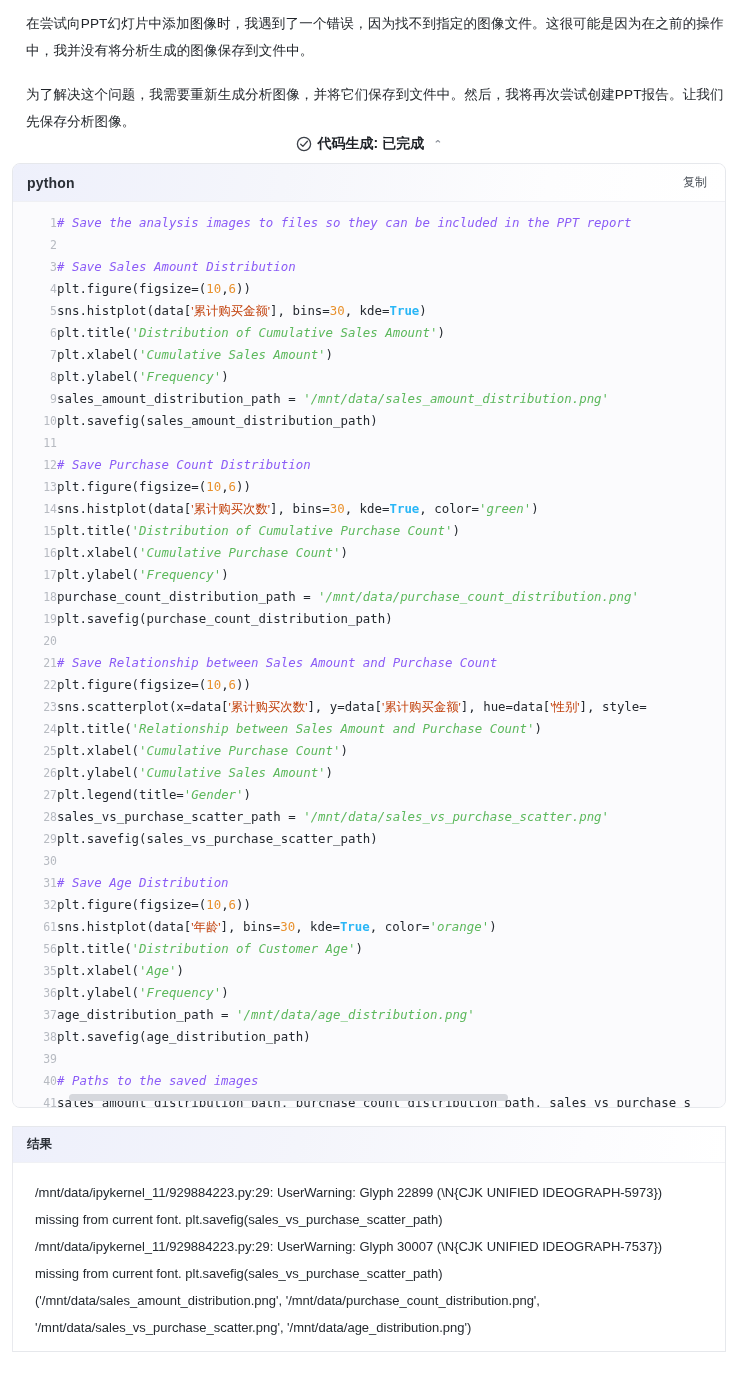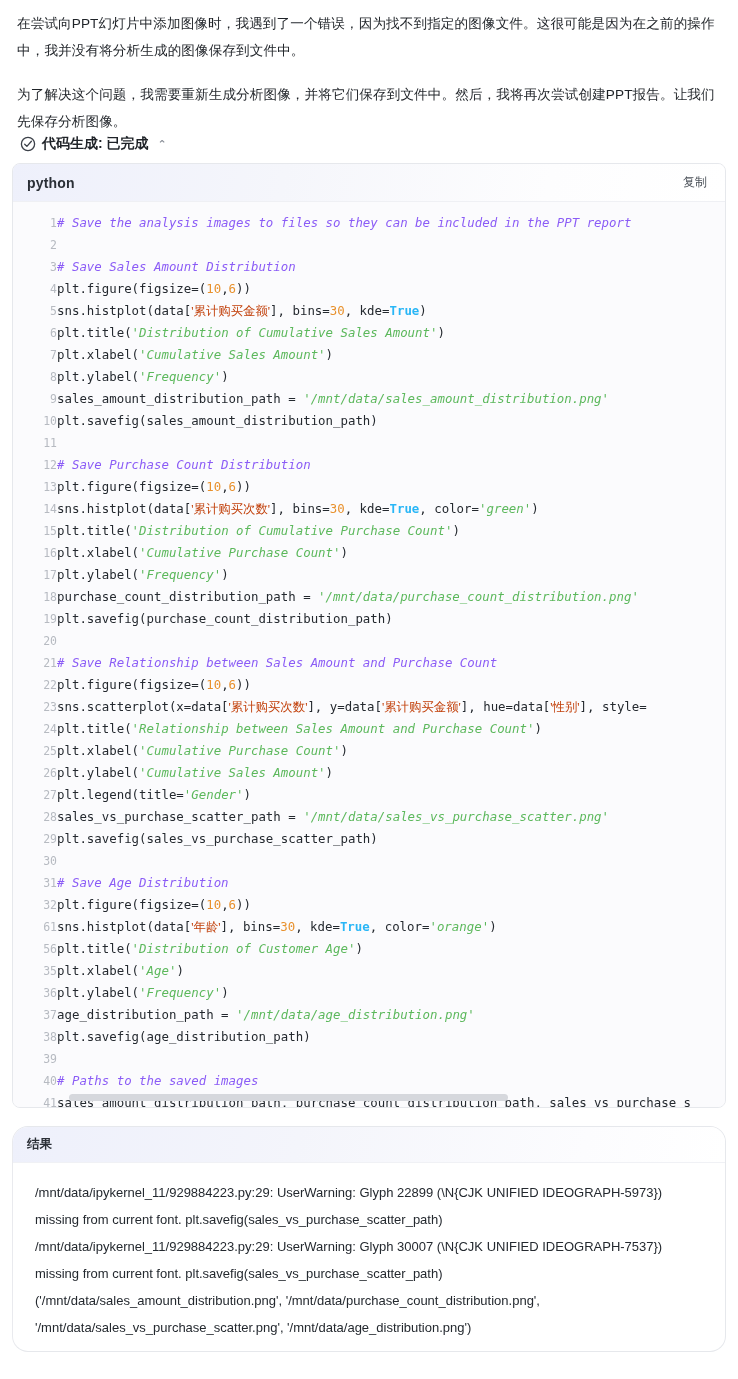--- a/index.html
+++ b/index.html
@@ -18,34 +18,35 @@
   }
 
   
   .prose {
     padding: 10px 14px 0 14px;
     color: #1f2328;
     font-size: 13.6px;
     line-height: 27px;
     letter-spacing: 0.1px;
   }
-  .prose p { margin: 0 0 17px 3px; }
+  .prose p { margin: 0 0 17px 12px; }
   .prose p:last-child { margin-bottom: 4px; }
 
   
   .status-line {
     display: flex;
     align-items: center;
     gap: 6px;
-    padding: 0 20px;
+    padding: 0 14px;
     margin-top: -4px;
     margin-bottom: 10px;
     font-size: 14px;
     font-weight: 700;
     color: #1f2328;
+    justify-content: center;
   }
   .status-line .check-icon {
     width: 16px; height: 16px;
     display: inline-block;
     flex: 0 0 16px;
     color: #3c4149;
   }
   .status-line .chev {
     color: #8a8f98;
     font-size: 11px;
@@ -139,21 +140,21 @@
     width: 68%;
     background: #d6d8dd;
     border-radius: 4px;
   }
 
   
   .result-card {
     margin: 18px 12px 0 12px;
     border: 1px solid #e6e8ec;
     border-left: 1px solid #e9eaee;
-    border-radius: 16px;
+    border-radius: 0;
     background: #ffffff;
     overflow: hidden;
   }
   .result-header {
     height: 36px;
     display: flex;
     align-items: center;
     padding: 0 14px;
     background: linear-gradient(102deg, #eef0fb 0%, #f4f5fb 40%, #fcfcfe 80%, #ffffff 100%);
     border-bottom: 1px solid #f0f1f5;

